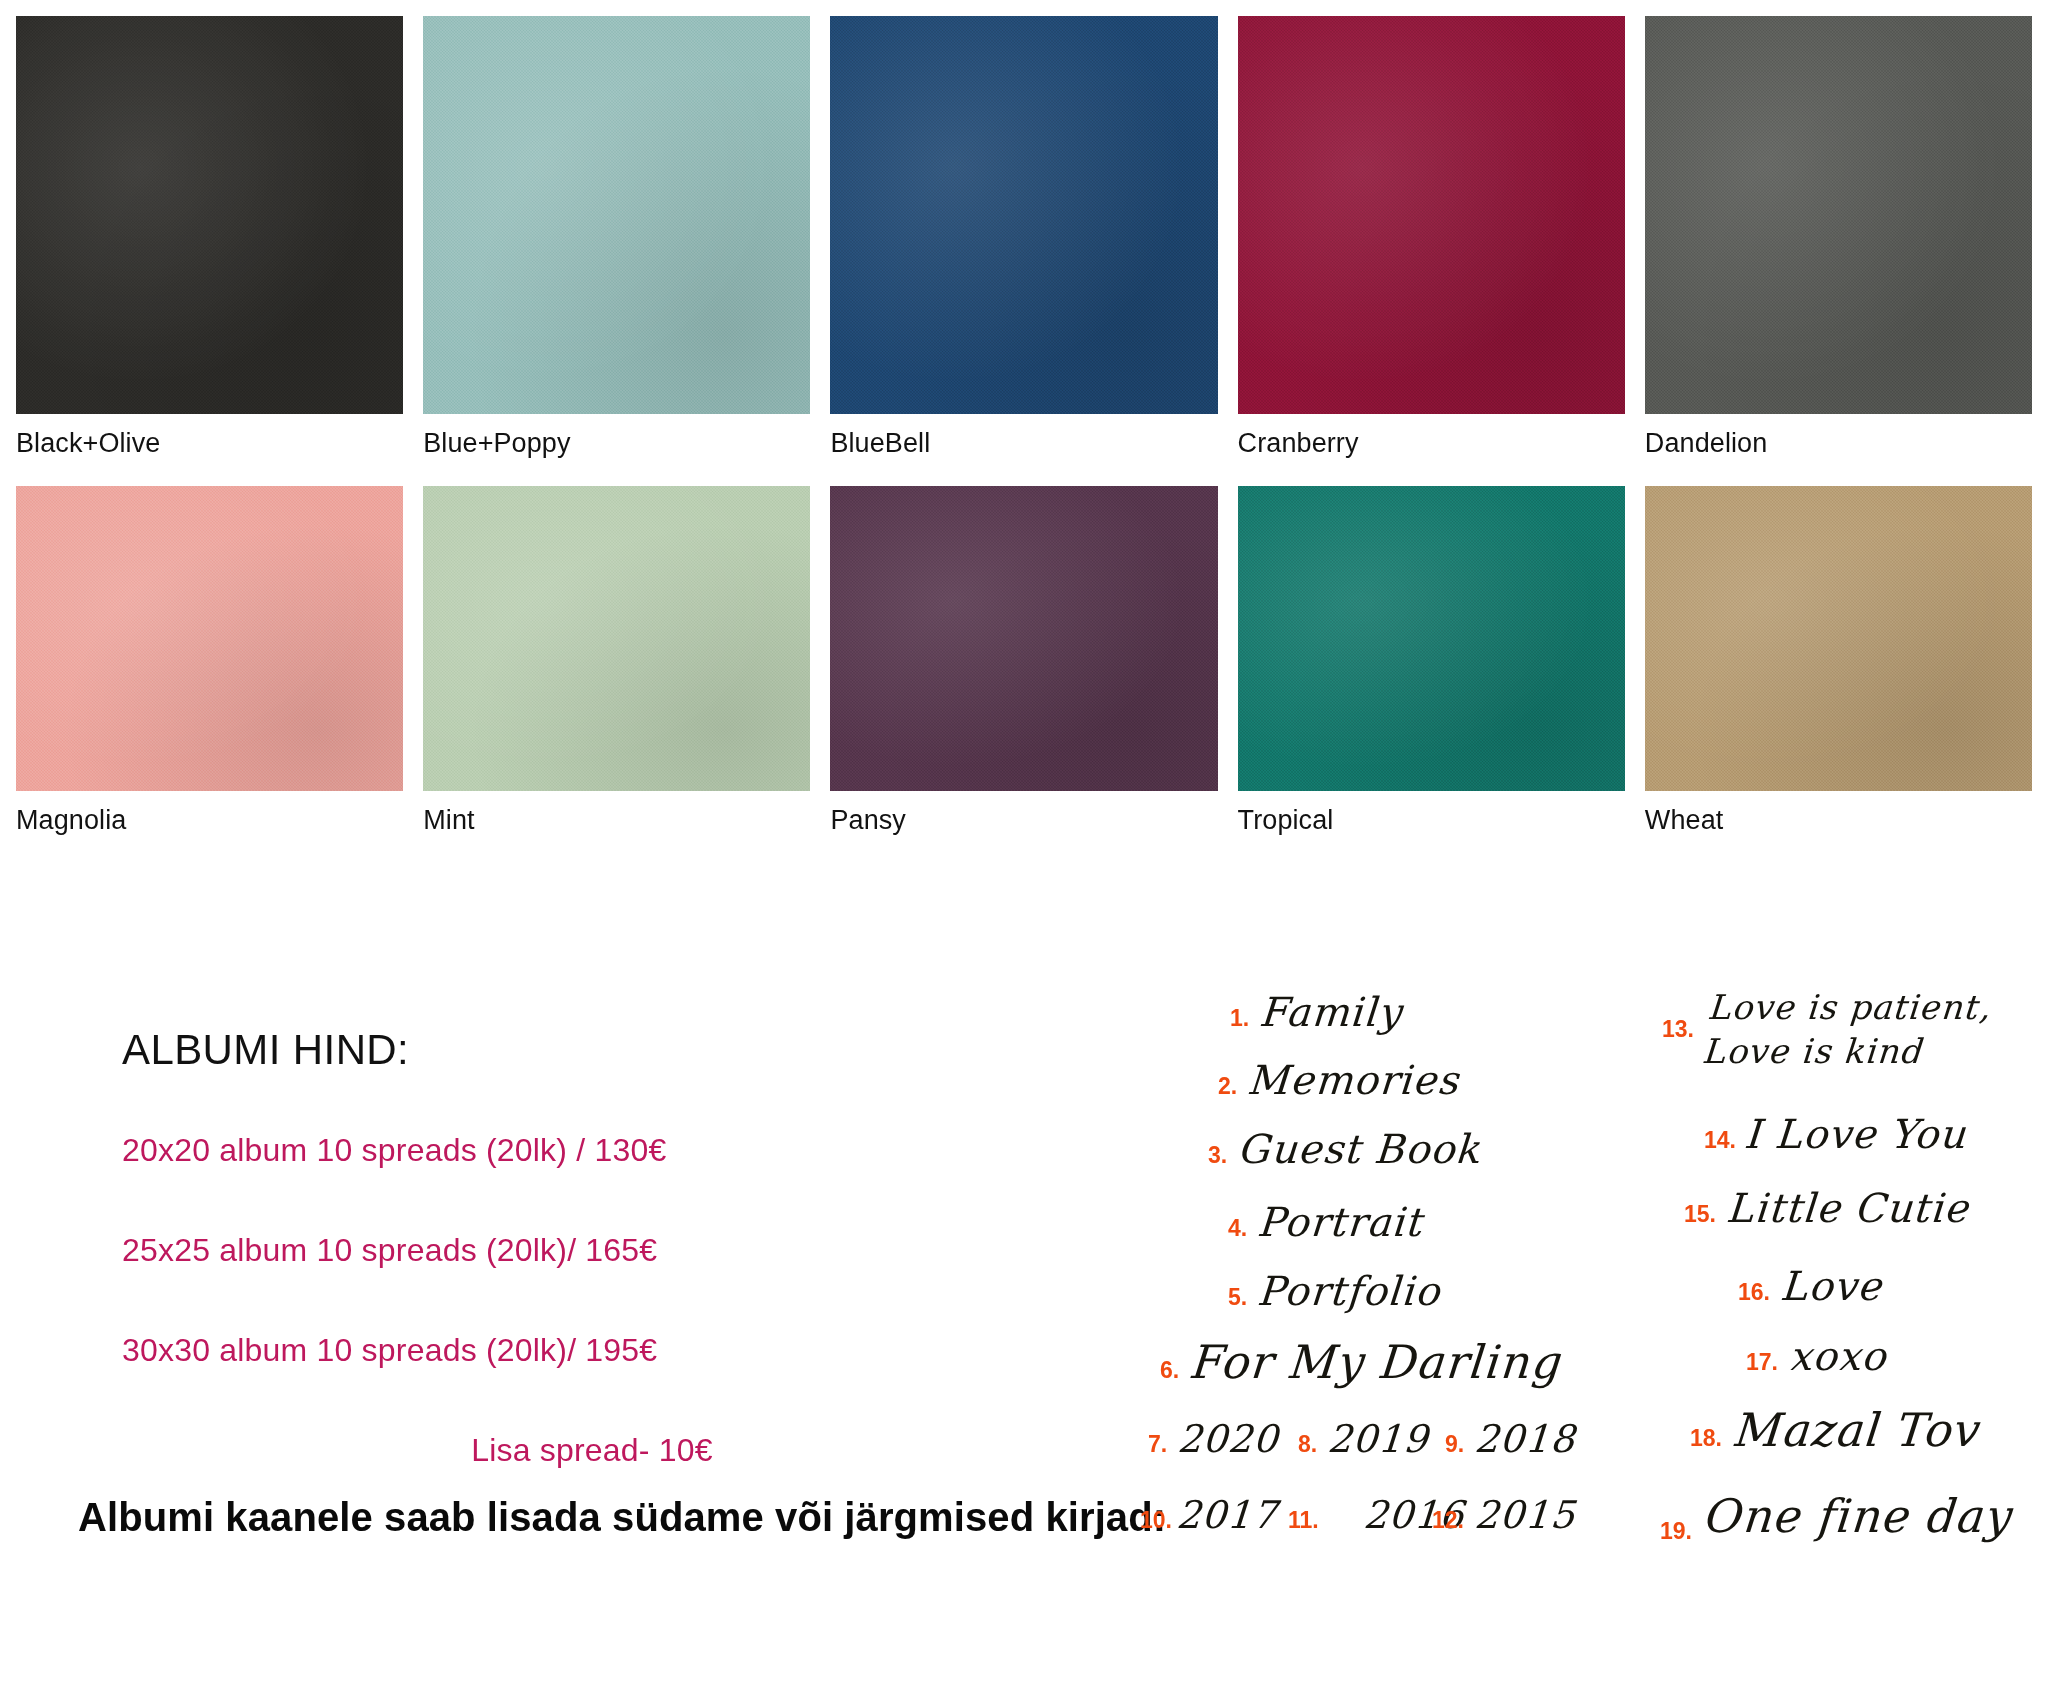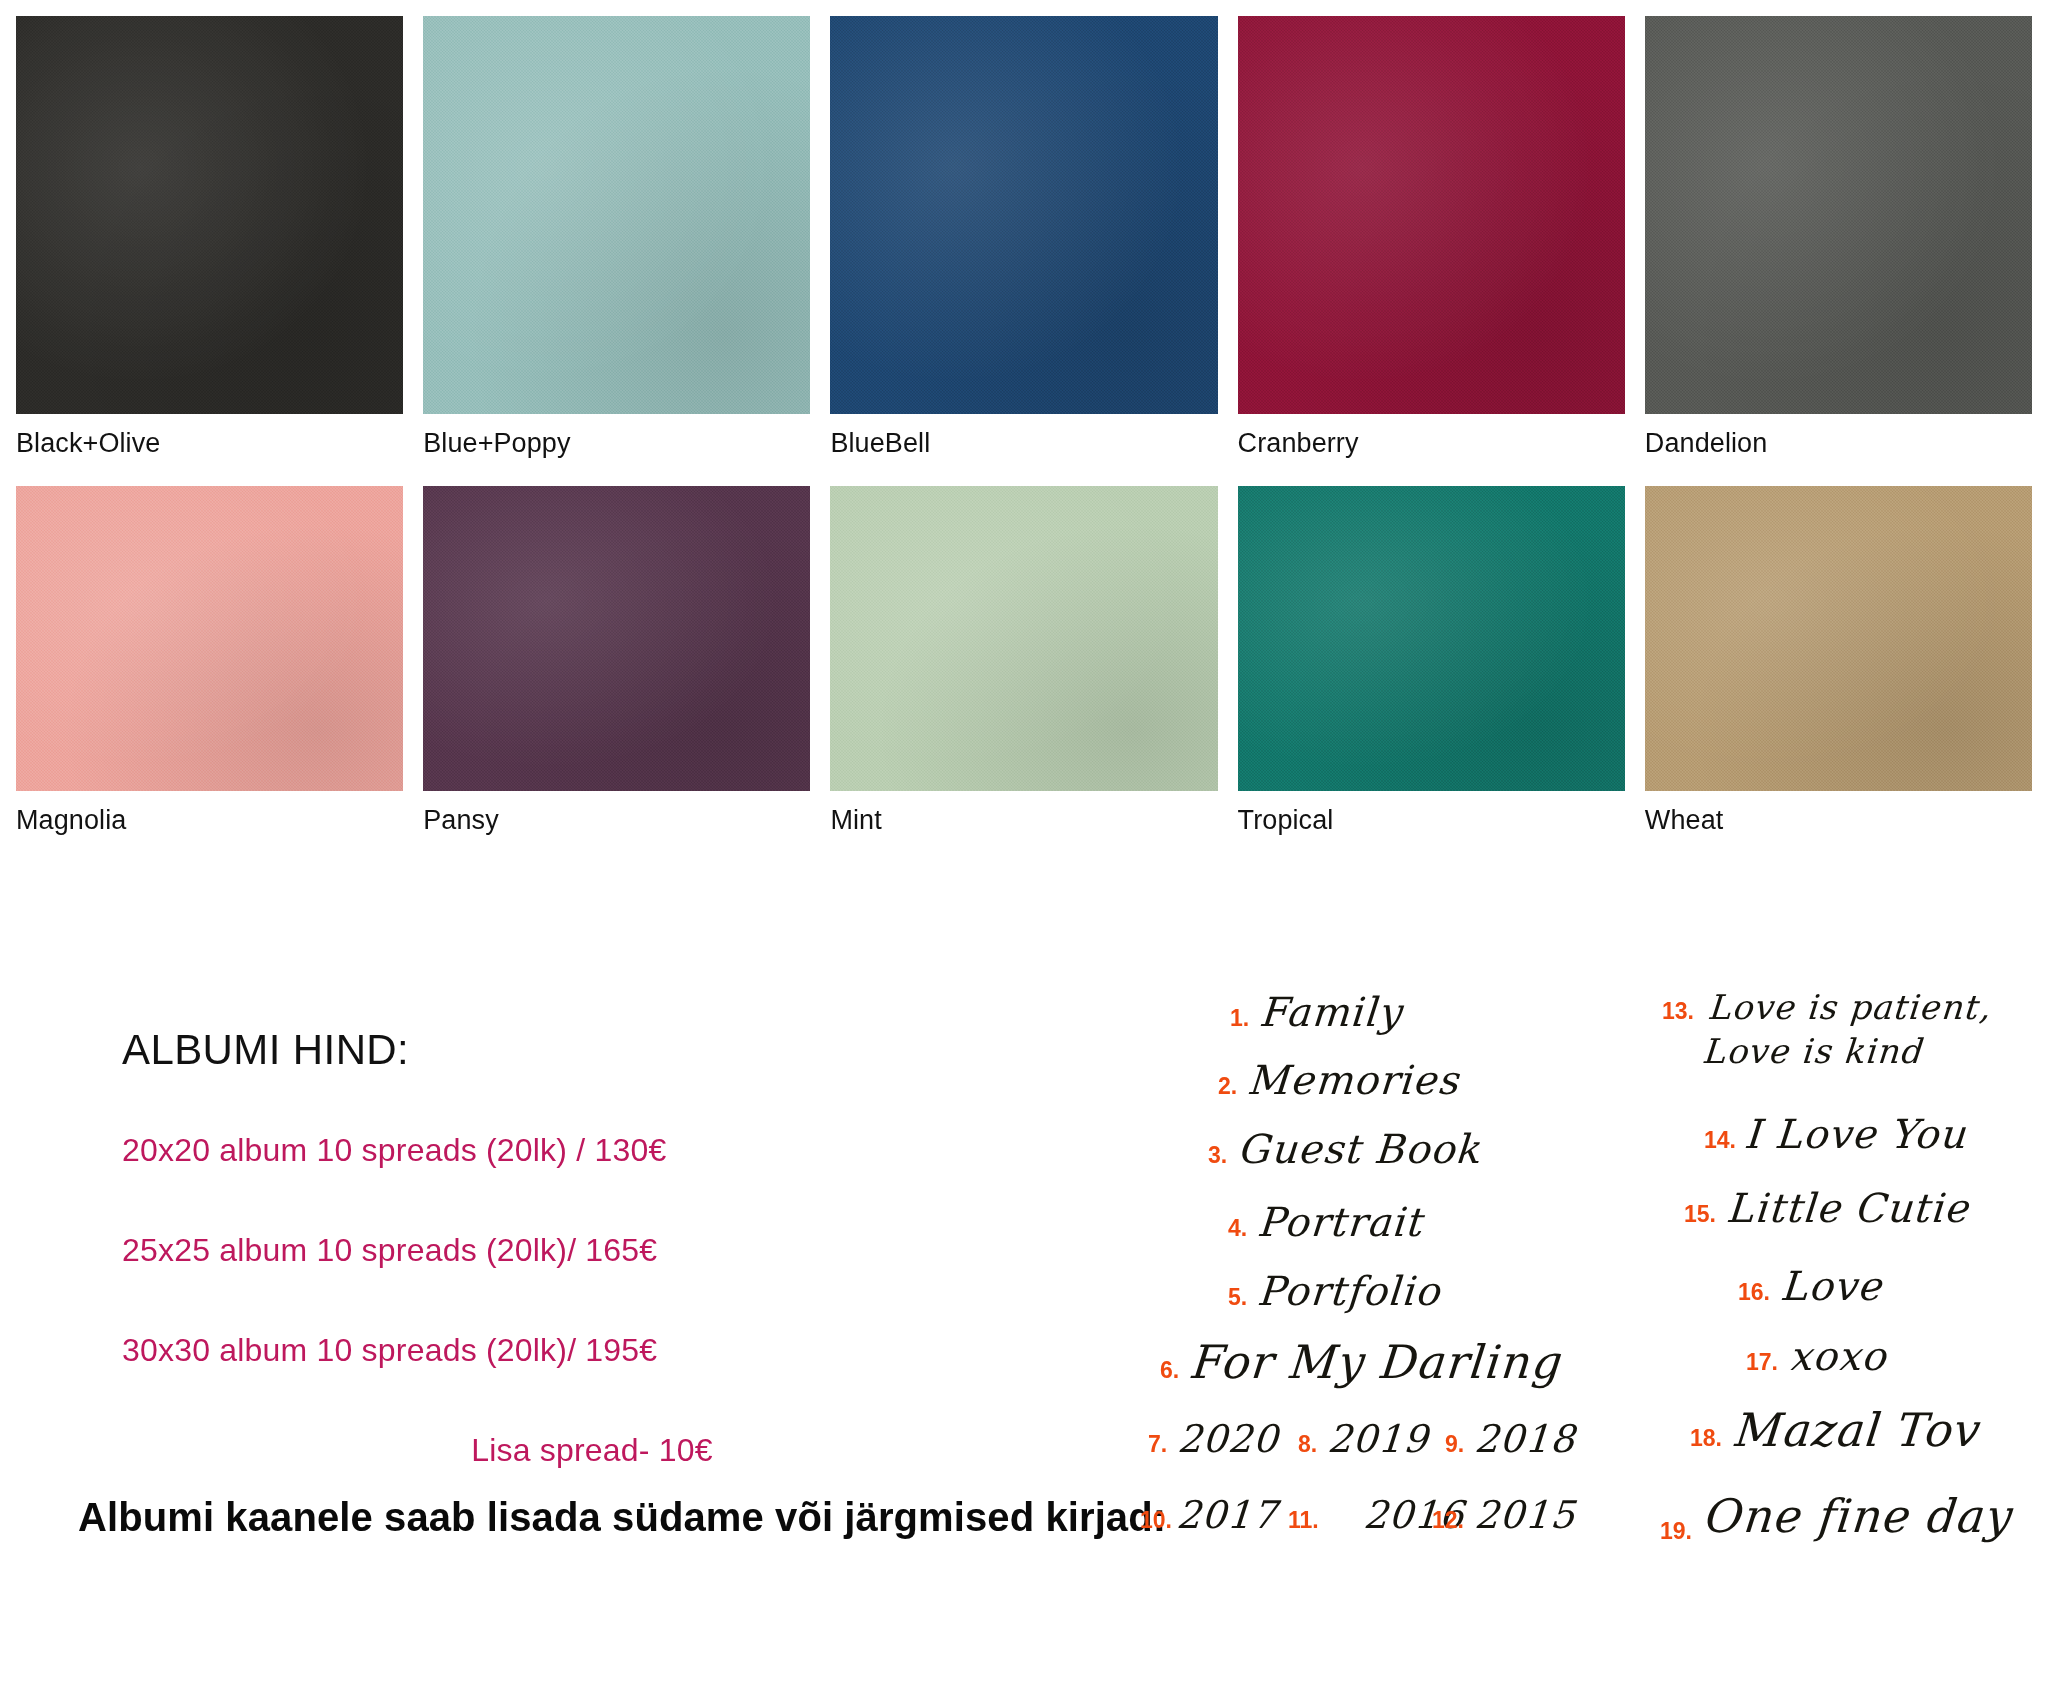--- a/index.html
+++ b/index.html
@@ -174,21 +174,21 @@
   .s16 { position: absolute; top: 278px; left: 78px;  }
   .s17 { position: absolute; top: 348px; left: 86px;  }
   .s18 { position: absolute; top: 418px; left: 30px;  }
   .s19 { position: absolute; top: 504px; left: 0px; align-items: flex-end;   }
 
   .sz-md  .script-text { font-size: 34px; }
   .sz-lg  .script-text { font-size: 40px; }
   .sz-xl  .script-text { font-size: 46px; }
   .sz-yr  .script-text { font-size: 38px; font-family: "DejaVu Serif", serif; }
 
-  .two-line { flex-direction: row; }
+  .two-line { flex-direction: row; align-items: center; }
   .two-line .script-text { white-space: normal; line-height: 44px; text-align: left; }
 </style>
 </head>
 <body>
 
 <div id="swatch-grid">
 
   <div class="swatch-row row-1">
     <div class="swatch-cell">
       <div class="swatch-chip" style="background:#2b2a27">
@@ -229,32 +229,32 @@
 
   <div class="swatch-row row-2">
     <div class="swatch-cell">
       <div class="swatch-chip" style="background:#eda39b">
         <div class="weave"></div>
         <div class="sheen"></div>
       </div>
       <div class="swatch-label">Magnolia</div>
     </div>
     <div class="swatch-cell">
+      <div class="swatch-chip" style="background:#b8cdb0">
+        <div class="weave"></div>
+        <div class="sheen"></div>
+      </div>
+      <div class="swatch-label">Mint</div>
+    </div>
+    <div class="swatch-cell">
       <div class="swatch-chip" style="background:#54344b">
         <div class="weave"></div>
         <div class="sheen"></div>
       </div>
       <div class="swatch-label">Pansy</div>
-    </div>
-    <div class="swatch-cell">
-      <div class="swatch-chip" style="background:#b8cdb0">
-        <div class="weave"></div>
-        <div class="sheen"></div>
-      </div>
-      <div class="swatch-label">Mint</div>
     </div>
     <div class="swatch-cell">
       <div class="swatch-chip" style="background:#127468">
         <div class="weave"></div>
         <div class="sheen"></div>
       </div>
       <div class="swatch-label">Tropical</div>
     </div>
     <div class="swatch-cell">
       <div class="swatch-chip" style="background:#b59a70">

